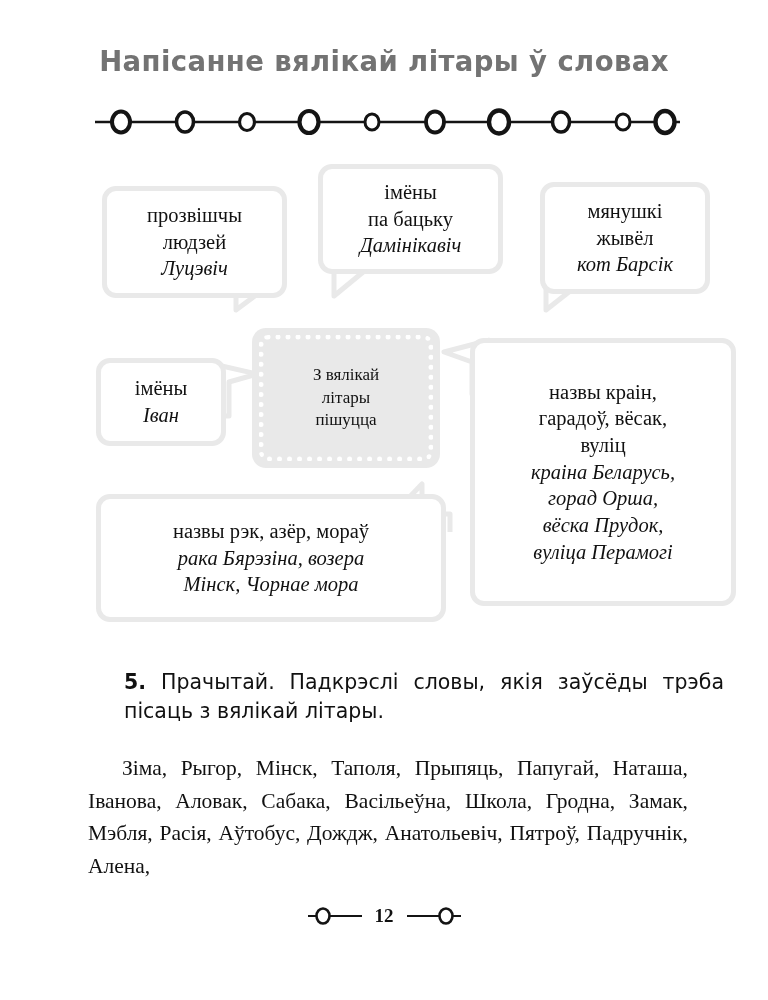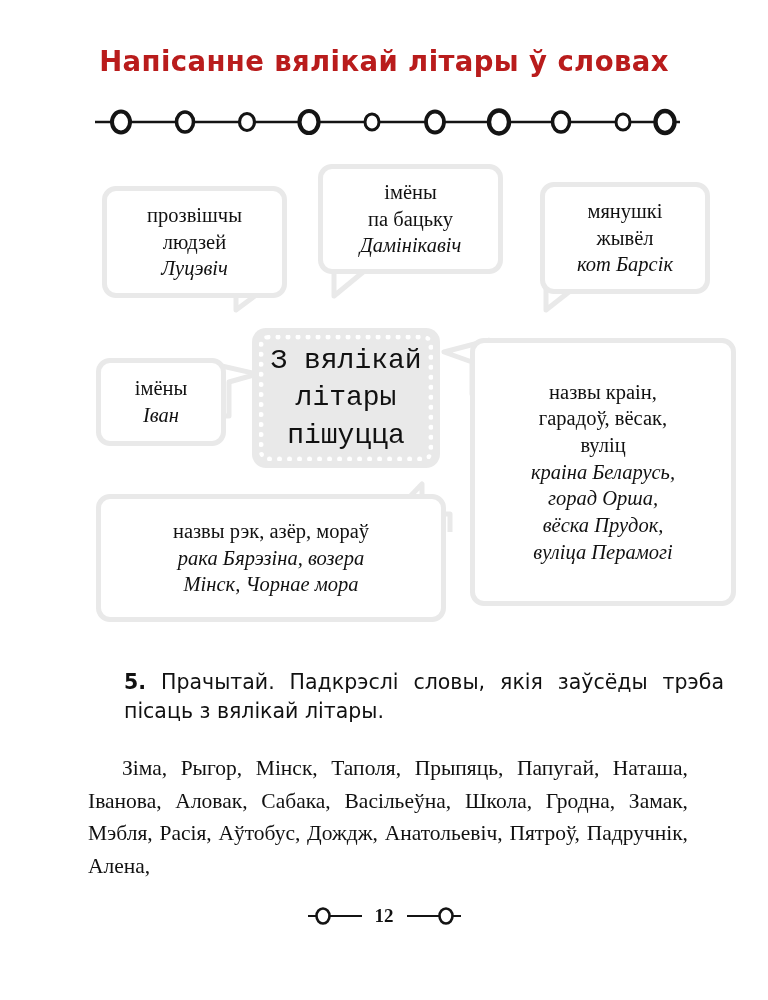--- a/index.html
+++ b/index.html
@@ -14,21 +14,21 @@
   .page{position:relative;width:768px;height:1000px;}
 
   
   .title{
     position:absolute;left:0;top:45px;width:768px;
     text-align:center;
     font-family:"DejaVu Sans", sans-serif;
     font-weight:bold;
     font-size:27.5px;
     letter-spacing:0.4px;
-    color:#b91c1c;
+    color:#737373;
     white-space:nowrap;
   }
 
   
   .divider{position:absolute;left:95px;top:106px;width:585px;height:32px;}
 
   
   .bubble{
     position:absolute;
     box-sizing:border-box;
@@ -62,23 +62,22 @@
 
   
   #centerbox{
     position:absolute;left:252px;top:328px;width:188px;height:140px;
     background:#e9e9e9;
     border-radius:14px;
     z-index:3;
     display:flex;flex-direction:column;
     justify-content:center;align-items:center;
     text-align:center;
-    font-size:28px;line-height:1.34;
-    color:#111;
-    font-family:Liberation Mono, monospace;
+    font-size:17px;line-height:1.34;
+    color:#111;
   }
   #centerbox .dots{
     position:absolute;left:7px;top:7px;right:7px;bottom:7px;
     border:5px dotted #ffffff;
     border-radius:9px;
     pointer-events:none;
   }
   #centerbox .ctext{position:relative;z-index:2;white-space:pre-line;}
 
   

